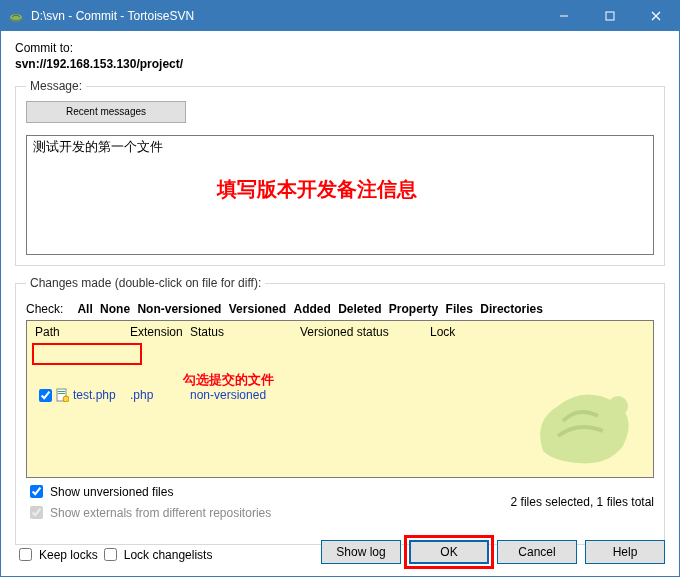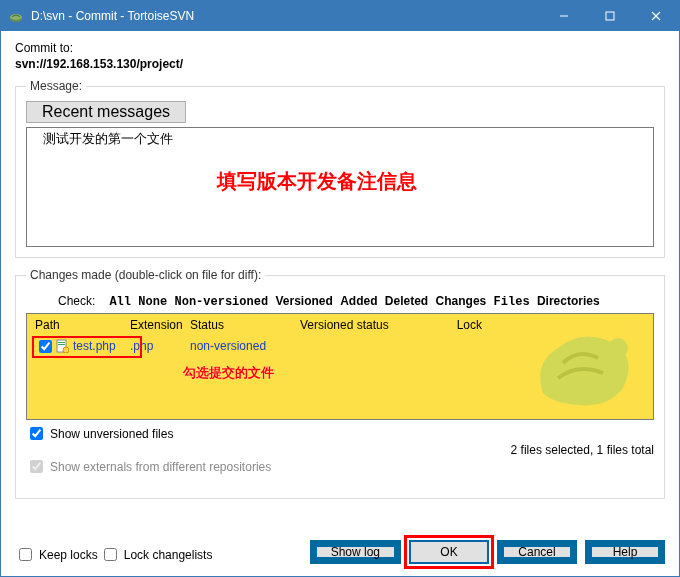--- a/index.html
+++ b/index.html
@@ -8,54 +8,54 @@
   .titlebar { height: 30px; background: #3a79b8; display: flex; align-items: center; color: #fff; }
   .titlebar-icon { width: 16px; height: 16px; margin: 0 7px; display:inline-block; }
   .titlebar-title { flex: 1; font-size: 12px; }
   .winbtn { width: 46px; height: 30px; display:flex; align-items:center; justify-content:center; color:#fff; }
   .winbtn.close { background: transparent; }
   .content { padding: 10px 14px 12px 14px; position: relative; height: calc(100% - 30px); }
   .label { color: #000; }
   .url { font-weight: bold; margin: 2px 0 8px 0; }
   fieldset { border: 1px solid #d9d9d9; margin: 0 0 10px 0; padding: 8px 10px 10px; }
   legend { padding: 0 4px; color: #333; }
-  .recent-btn { width: 160px; height: 22px; background: #e1e1e1; border: 1px solid #adadad; line-height:18px; font-size:16px; display:flex; align-items:center; justify-content:center; margin-bottom: 4px; }
-  .msgbox { border: 1px solid #7a7a7a; height: 120px; background: #fff; padding: 2px 16px; font-size: 13px; position: relative; }
+  .recent-btn { width: 160px; height: 22px; background: #e1e1e1; border: 1px solid #adadad; line-height:18px; font-size:10px; display:flex; align-items:center; justify-content:center; margin-bottom: 12px; }
+  .msgbox { border: 1px solid #7a7a7a; height: 120px; background: #fff; padding: 2px 6px; font-size: 13px; position: relative; }
   .msgtext { }
   .annot { color: #ff0000; font-weight: bold; font-size: 20px; position: absolute; text-shadow: 0 0 1px #fff; }
   .annot.msg { left: 190px; top: 40px; }
   .filter-row { margin: 4px 0; }
-  .filter-row .k { font-weight: normal; margin-left: 32px; }
+  .filter-row .k { font-weight: normal; }
   .filter-row span { margin-right: 4px; }
-  .f-bold { font-weight: bold; color:#000;font-family:Liberation Mono, monospace; }
+  .f-bold { font-weight: bold; color:#000; }
   .f-gray { color:#000000; font-weight: bold; }
-  .filebox { border: 1px solid #7a7a7a; height: 107px; background: #fde047; position: relative; overflow:hidden; }
+  .filebox { border: 1px solid #7a7a7a; height: 158px; background: #fef9c3; position: relative; overflow:hidden; }
   .cols { display: flex; align-items: center; height: 22px; font-size: 12px; padding-left: 8px; }
   .cols > div { padding-right: 8px; }
   .c-path { width: 95px; }
   .c-ext { width: 60px; }
   .c-status { width: 110px; }
   .c-prop { width: 130px; }
-  .c-lock { width: 60px; text-align: right; }
-  .row { display:flex; align-items:center; height: 20px; padding-left:8px; color:#1a3fc2; }
+  .c-lock { width: 60px; }
+  .row { display:flex; align-items:center; height: 20px; padding-left:8px; color:#1a3fc2;margin-top:42px; }
   .row .c-ext, .row .c-status { color:#1a3fc2; }
   .chk { width:13px; height:13px; margin-right:3px; }
   .fileicon { width:14px; height:14px; display:inline-block; margin-right:4px; }
   .redbox { position:absolute; border:2px solid #ff0000; pointer-events:none; }
   .redbox.file { left:5px; top:22px; width:110px; height:22px; }
   .annot.file { left: 156px; top: 50px; font-size:13px;font-family:Liberation Mono, monospace; }
   .watermark { position:absolute; right:10px; bottom:6px; width:120px; height:100px; opacity:0.45; pointer-events:none; }
   .status-line { display:flex; align-items:center; margin-top:4px; }
-  .status-left { flex:1; display:flex; flex-direction:column; gap:14px; }
+  .status-left { flex:1; display:flex; flex-direction:column; gap:2px; }
   .status-right { color:#000; font-size:12px; }
   .chkline { display:flex; align-items:center; gap:4px; }
   .chkline.disabled { color:#8a8a8a; }
   .btnrow { position:absolute; bottom:12px; right:14px; display:flex; gap:8px; align-items:center; }
   .btnrow-left { position:absolute; bottom:12px; left:14px; display:flex; flex-direction:row; gap:2px; }
-  .winbutton { min-width:80px; height:24px; background:#e1e1e1; border:7px solid #0369a1; font-size:12px; display:flex; align-items:center; justify-content:center; padding:0 14px; }
+  .winbutton { min-width:80px; height:24px; background:#e1e1e1; border:1px solid #0369a1; font-size:12px; display:flex; align-items:center; justify-content:center; padding:0 14px; }
   .winbutton.default { border:2px solid #0a64ad; }
   .redbox.ok { position:absolute; border:3px solid #ff0000; }
   .legend-gray { color:#8a8a8a; }
 </style>
 </head>
 <body>
 
 <div class="window">
 
   <div class="titlebar">
@@ -101,21 +101,21 @@
     <fieldset style="padding-bottom:22px;">
       <legend>Changes made (double-click on file for diff):</legend>
       <div class="filter-row">
         <span class="k">Check:</span>&nbsp;&nbsp;
         <span class="f-bold">All</span>
         <span class="f-bold">None</span>
         <span class="f-bold">Non-versioned</span>
         <span class="f-gray">Versioned</span>
         <span class="f-gray">Added</span>
         <span class="f-gray">Deleted</span>
-        <span class="f-gray">Changes</span>
+        <span class="f-gray">Property</span>
         <span class="f-bold">Files</span>
         <span class="f-gray">Directories</span>
       </div>
 
       <div class="filebox">
         <div class="cols">
           <div class="c-path">Path</div>
           <div class="c-ext">Extension</div>
           <div class="c-status">Status</div>
           <div class="c-prop">Versioned status</div>

